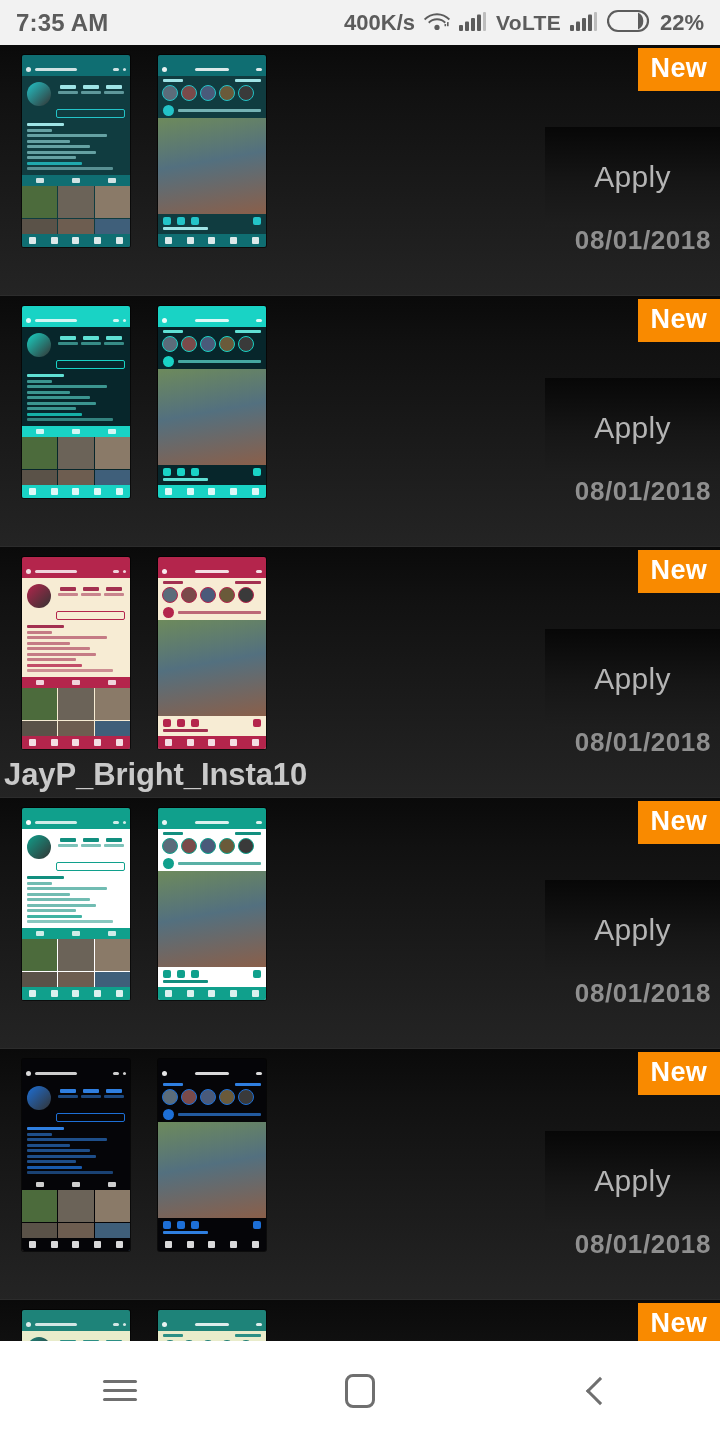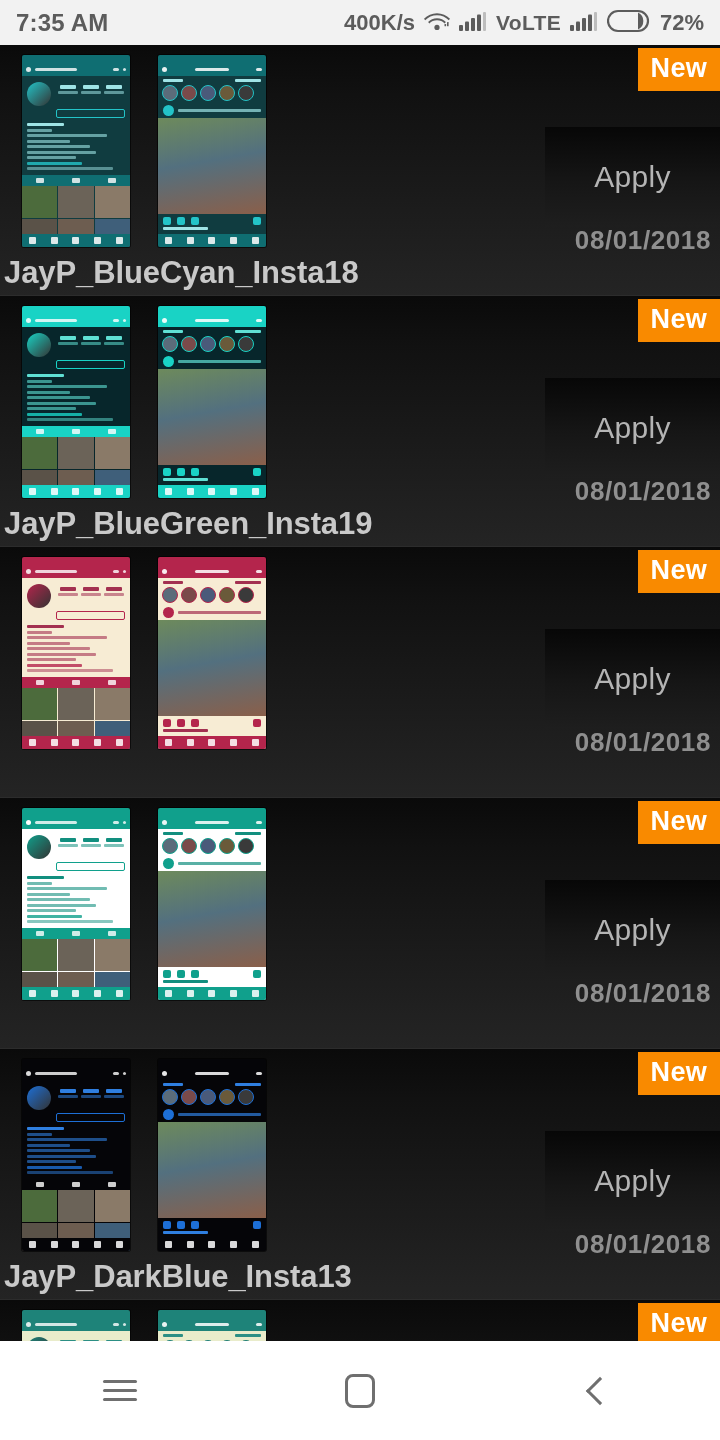--- a/index.html
+++ b/index.html
@@ -156,21 +156,21 @@
           <rect x="24" y="1" width="3" height="19" rx="1" opacity=".35"></rect>
         </g>
           </svg>
       </span>
       <span class="ic">
         <svg width="44" height="24" viewBox="0 0 44 24">
           <rect x="1" y="2" width="40" height="20" rx="10" fill="none" stroke="#5c5c5c" stroke-width="2.2"></rect>
           <path d="M31 3.4a9.6 9.6 0 010 17.2z" fill="#5c5c5c"></path>
         </svg>
       </span>
-      <div class="sb-batt">72%</div>
+      <div class="sb-batt">22%</div>
     </div>
   </div>
 
   <div class="list" id="list">
       <div class="row">
     <div class="row-inner">
       <div class="thumbs">
 
     <div class="thumb">
       <div class="t-status" style="background:#0f6e72"></div>
@@ -272,21 +272,20 @@
                   <b style="background:#fff"></b>
           <b style="background:#fff"></b>
                   <b style="background:#fff"></b>
         </div>
       </div>
     </div>
       </div>
       <div class="badge-new">New</div>
       <div class="apply">Apply</div>
       <div class="date">08/01/2018</div>
-      <div class="title">JayP_BlueCyan_Insta18</div>
     </div>
       </div>
       <div class="row">
     <div class="row-inner">
       <div class="thumbs">
 
     <div class="thumb">
       <div class="t-status" style="background:#19d3c5"></div>
       <div class="t-bar" style="background:#19d3c5">
         <span class="dot" style="background:rgba(255,255,255,.85)"></span>
@@ -386,21 +385,20 @@
                   <b style="background:#fff"></b>
           <b style="background:#fff"></b>
                   <b style="background:#fff"></b>
         </div>
       </div>
     </div>
       </div>
       <div class="badge-new">New</div>
       <div class="apply">Apply</div>
       <div class="date">08/01/2018</div>
-      <div class="title">JayP_BlueGreen_Insta19</div>
     </div>
       </div>
       <div class="row">
     <div class="row-inner">
       <div class="thumbs">
 
     <div class="thumb">
       <div class="t-status" style="background:#b4254c"></div>
       <div class="t-bar" style="background:#b4254c">
         <span class="dot" style="background:rgba(255,255,255,.85)"></span>
@@ -500,20 +498,21 @@
                   <b style="background:#fff"></b>
           <b style="background:#fff"></b>
                   <b style="background:#fff"></b>
         </div>
       </div>
     </div>
       </div>
       <div class="badge-new">New</div>
       <div class="apply">Apply</div>
       <div class="date">08/01/2018</div>
+      <div class="title">JayP_Bright_Insta10</div>
     </div>
       </div>
       <div class="row">
     <div class="row-inner">
       <div class="thumbs">
 
     <div class="thumb">
       <div class="t-status" style="background:#10a08c"></div>
       <div class="t-bar" style="background:#10a08c">
         <span class="dot" style="background:#fff"></span>
@@ -726,21 +725,20 @@
                   <b style="background:#fff"></b>
           <b style="background:#fff"></b>
                   <b style="background:#fff"></b>
         </div>
       </div>
     </div>
       </div>
       <div class="badge-new">New</div>
       <div class="apply">Apply</div>
       <div class="date">08/01/2018</div>
-      <div class="title">JayP_DarkBlue_Insta13</div>
     </div>
       </div>
       <div class="row">
     <div class="row-inner">
       <div class="thumbs">
 
     <div class="thumb">
       <div class="t-status" style="background:#1e8379"></div>
       <div class="t-bar" style="background:#1e8379">
         <span class="dot" style="background:rgba(255,255,255,.85)"></span>

